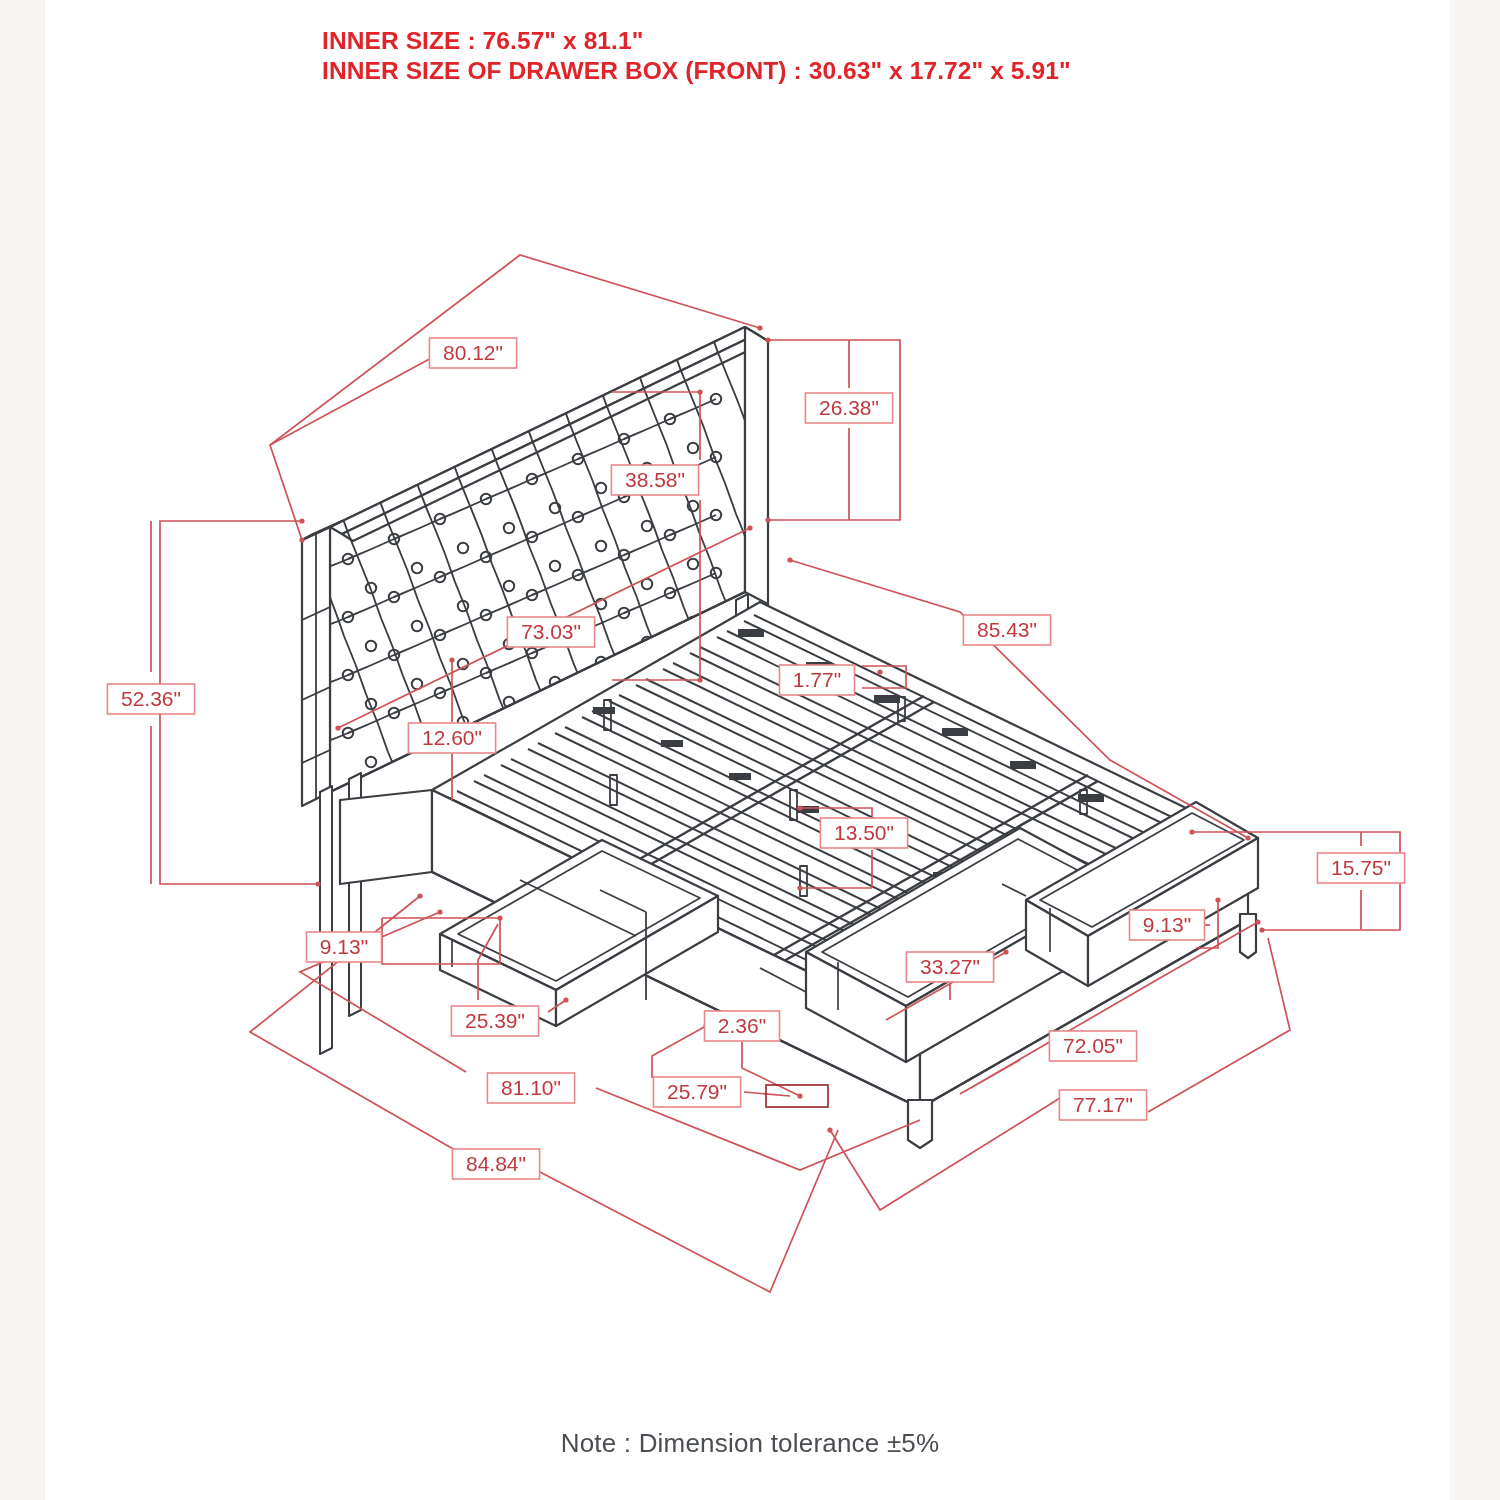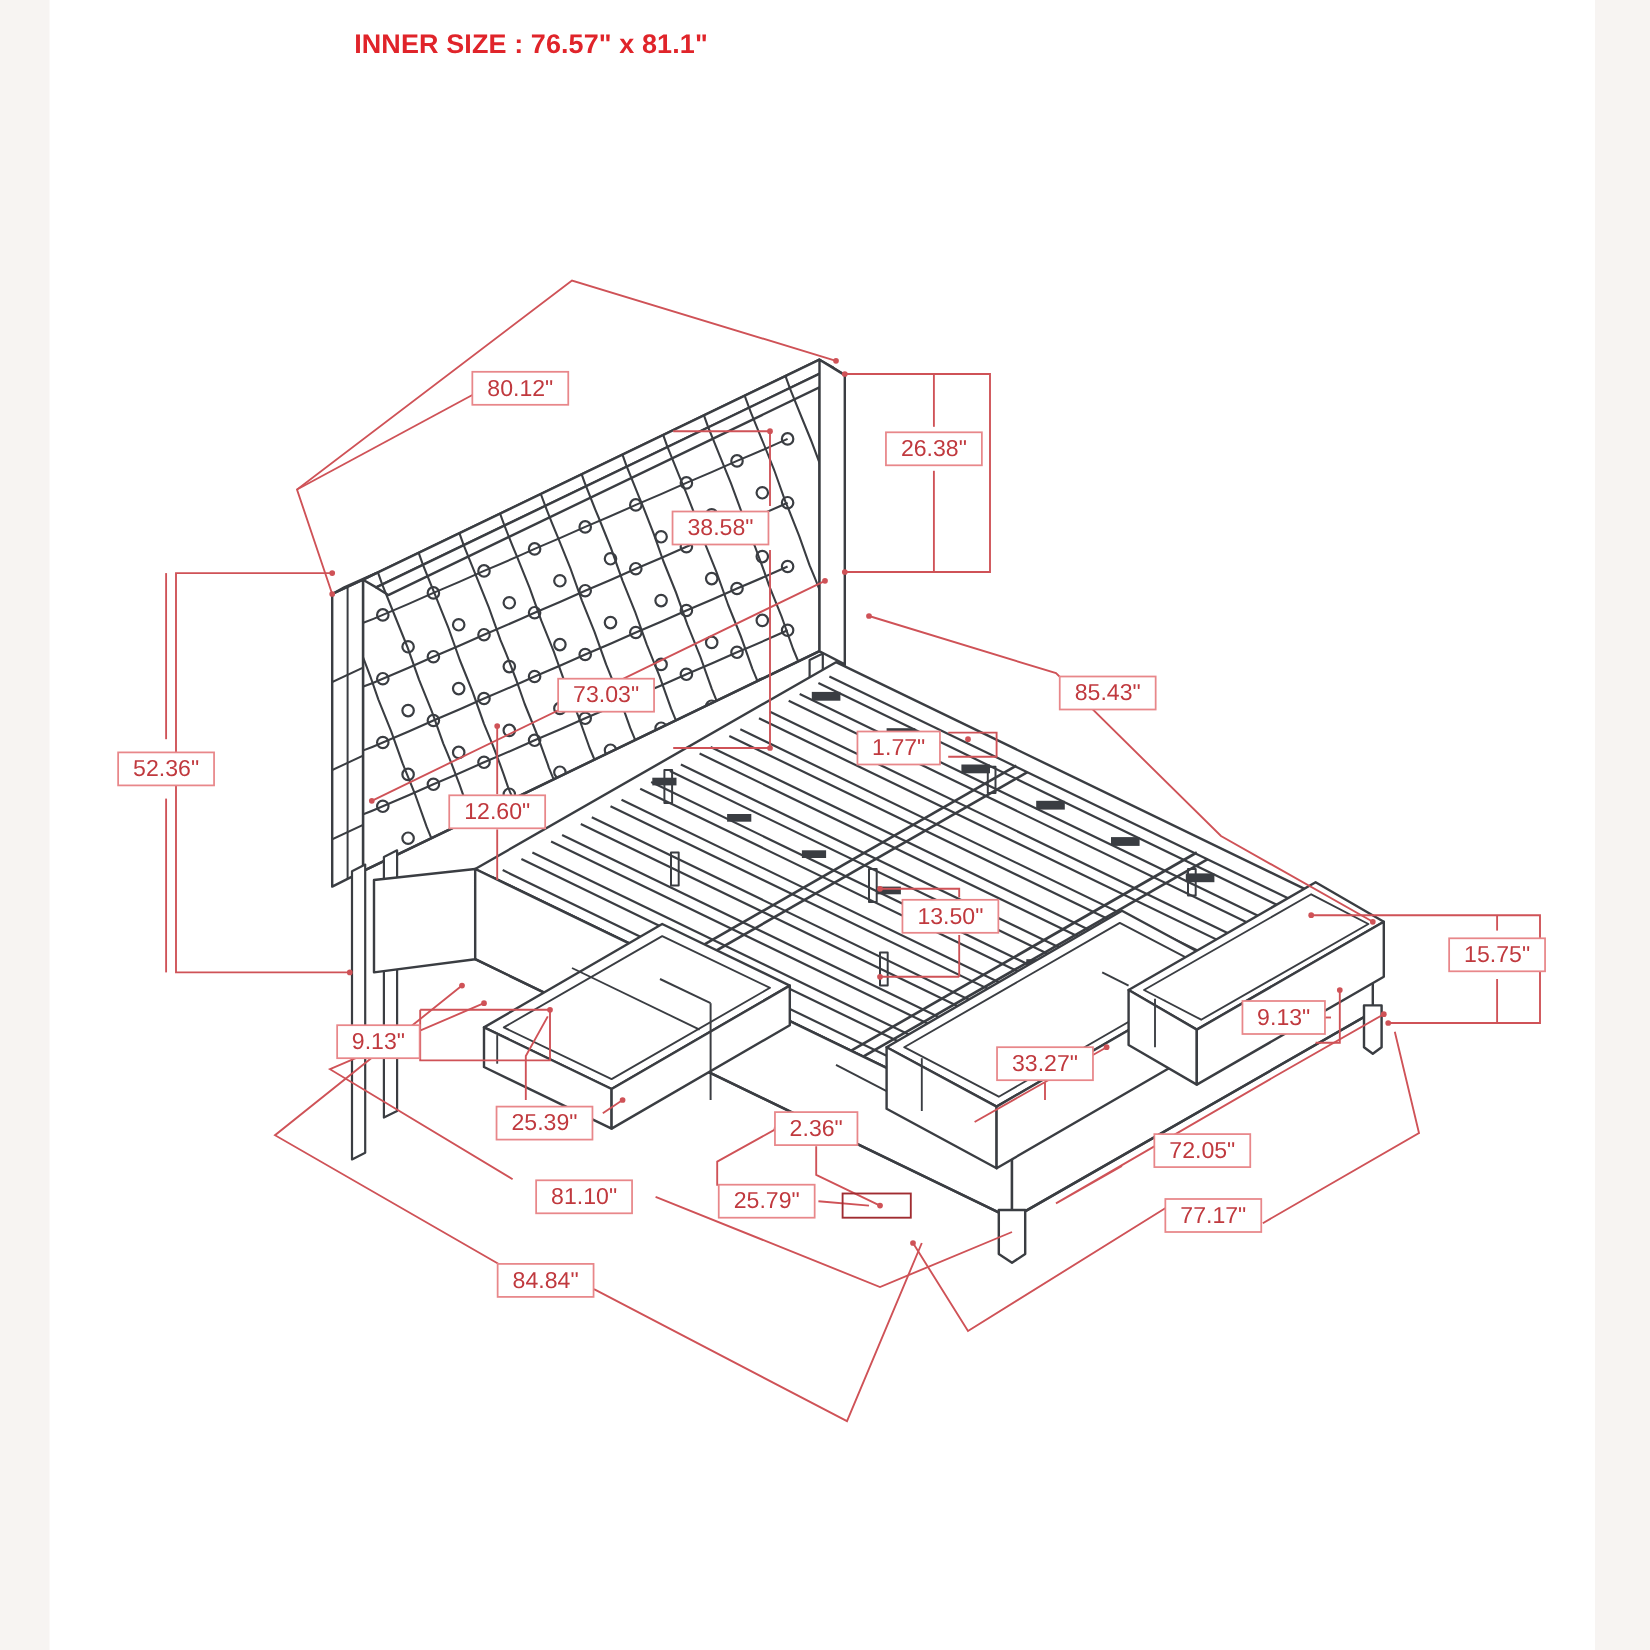--- a/index.html
+++ b/index.html
@@ -49,20 +49,21 @@
 </head>
 <body>
 
 <div id="sheet">
 
   <div class="edge-band left"></div>
   <div class="edge-band right"></div>
 
   <div id="header-notes">
     <div>INNER SIZE : 76.57" x 81.1"</div>
+    <div>INNER SIZE OF DRAWER BOX (FRONT) : 30.63" x 17.72" x 5.91"</div>
   </div>
 
   <svg id="drawing" viewBox="0 0 1500 1500">
     <defs>
       <g id="tuft-button">
         <circle r="5.2" fill="none" stroke="#3a3d42" stroke-width="2"></circle>
       </g>
       <clipPath id="hb-face-clip">
         <polygon points="330,527 745,327 745,592 330,792"></polygon>
       </clipPath>
@@ -485,14 +486,15 @@
           <rect x="1059.4" y="1090" width="87.19999999999999" height="30"></rect>
           <text x="1103" y="1106">77.17"</text>
         </g>
         <g class="dimbox">
           <rect x="452.4" y="1149" width="87.19999999999999" height="30"></rect>
           <text x="496" y="1165">84.84"</text>
         </g>
       </g>
   </svg>
 
+  <div id="footer-note">Note : Dimension tolerance ±5%</div>
 
 </div>
 
 </body></html>

